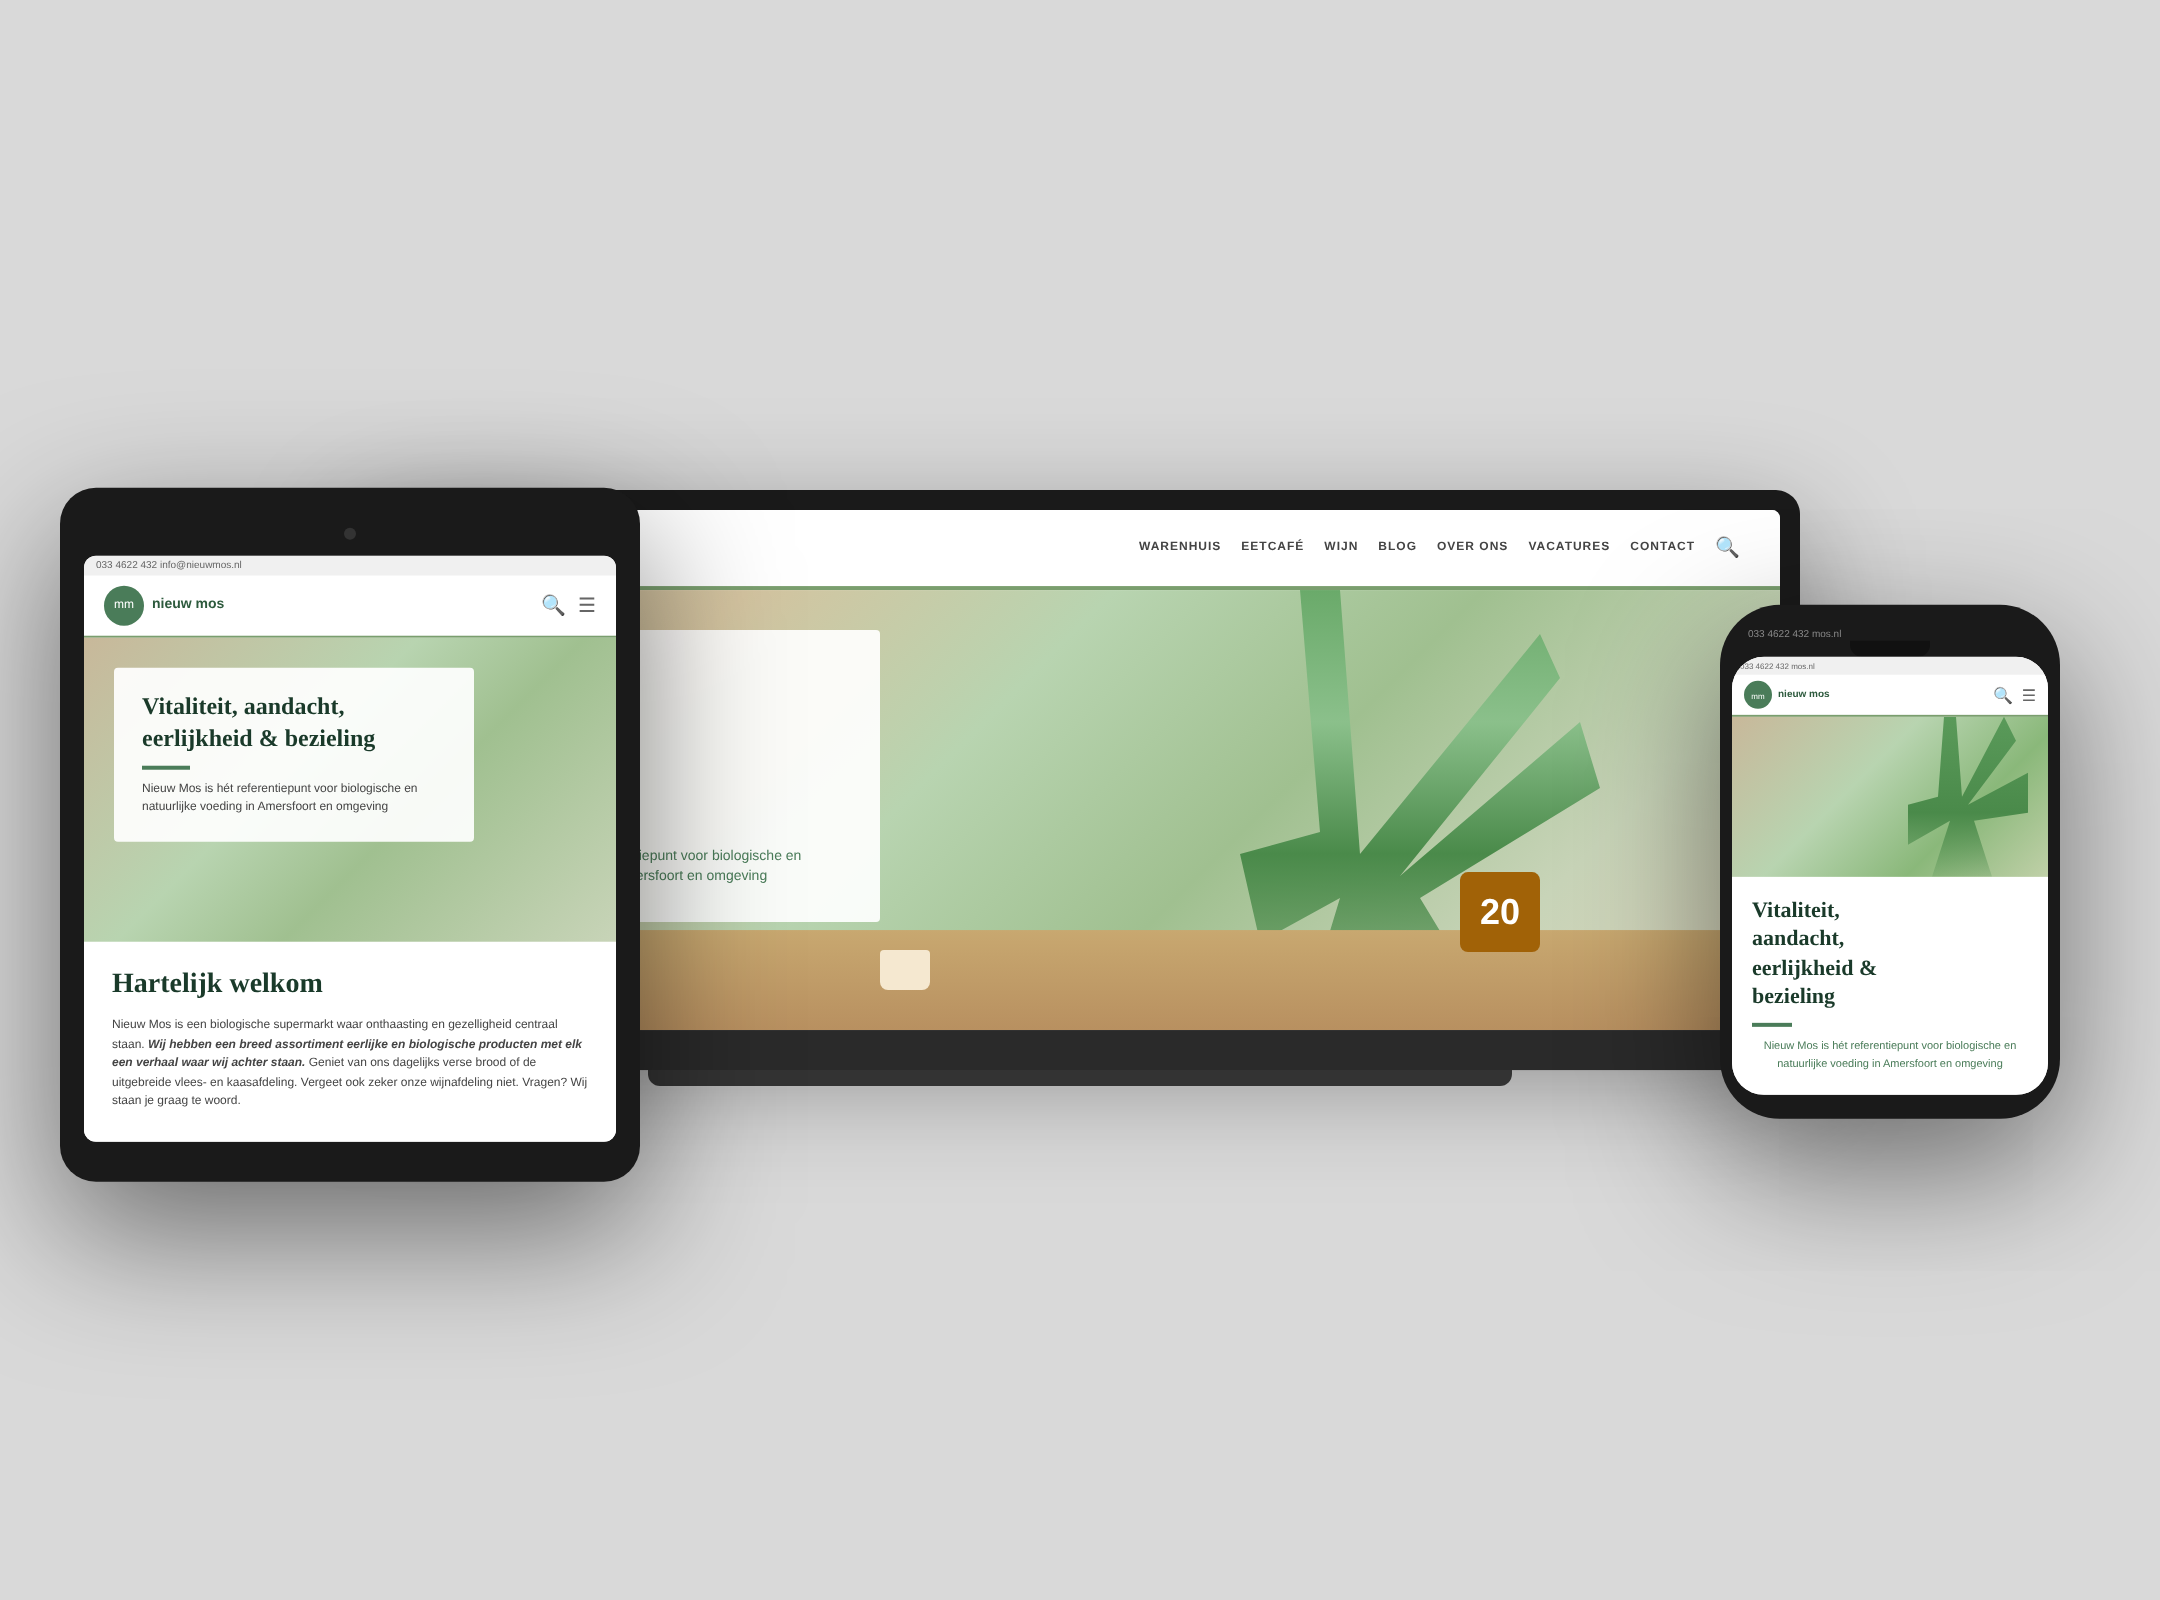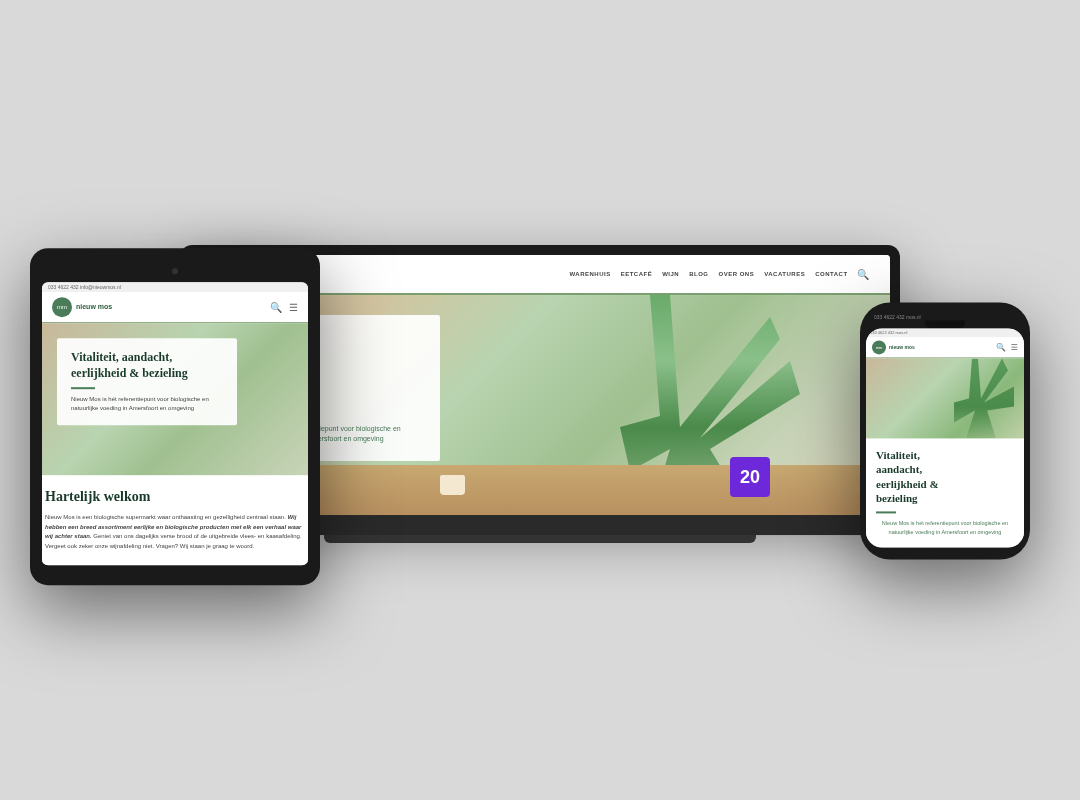--- a/index.html
+++ b/index.html
@@ -309,21 +309,21 @@
 
     .tab-hero-subtitle {
       font-size: 6px;
       color: #444;
       line-height: 1.5;
       font-family: sans-serif;
     }
 
     .tab-content {
       background: #fff;
-      padding: 14px 3px;
+      padding: 14px 14px;
     }
 
     .tab-section-title {
       font-size: 14px;
       color: #1a3a2a;
       font-weight: bold;
       margin-bottom: 8px;
     }
 
     .tab-section-text {
@@ -476,22 +476,22 @@
       bottom: 0;
       width: 60px;
       background: linear-gradient(180deg, #5a9a5a 0%, #4a8a4a 60%, rgba(74,138,74,0.2) 100%);
       clip-path: polygon(30% 0%, 40% 0%, 45% 50%, 80% 0%, 90% 15%, 50% 55%, 100% 35%, 100% 60%, 55% 65%, 70% 100%, 20% 100%, 35% 65%, 0% 80%, 0% 55%, 25% 50%);
     }
 
     
     .number-badge {
       position: absolute;
       right: 120px;
-      bottom: 18px;
-      background: #6d28d9;
+      bottom: 39px;
+      background: #a16207;
       color: white;
       font-size: 18px;
       font-weight: bold;
       font-family: sans-serif;
       width: 40px;
       height: 40px;
       display: flex;
       align-items: center;
       justify-content: center;
       border-radius: 4px;

